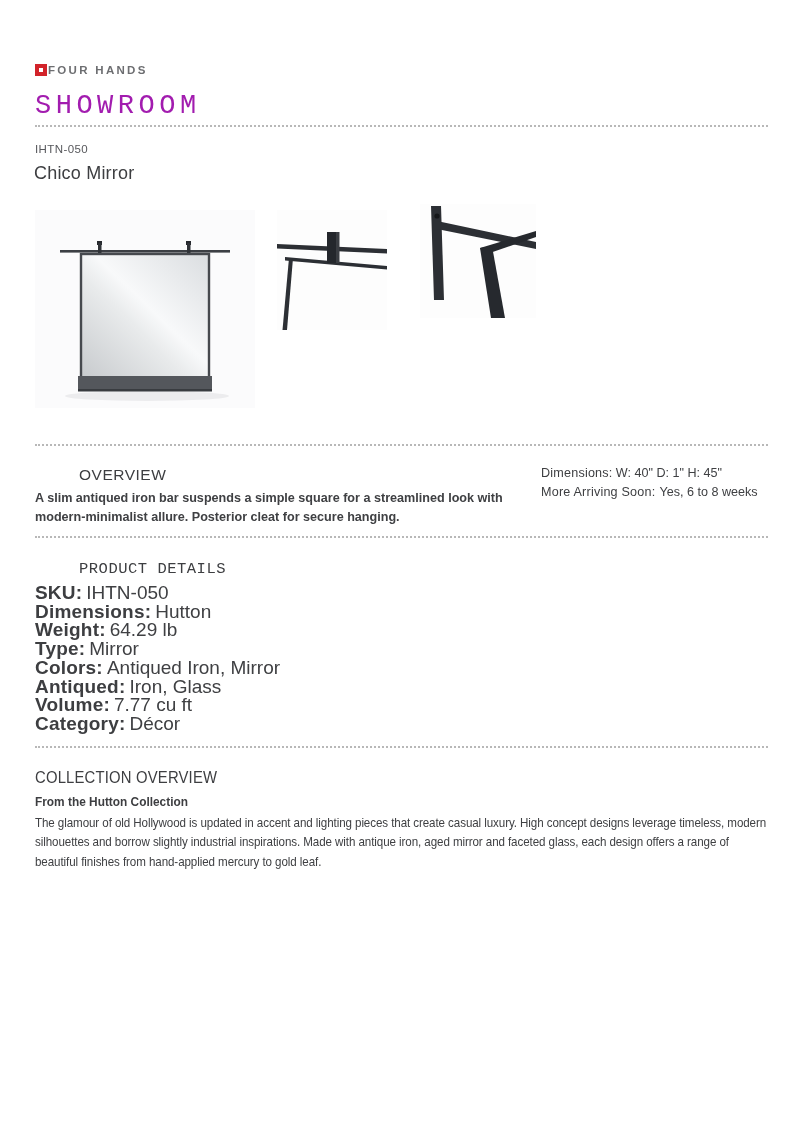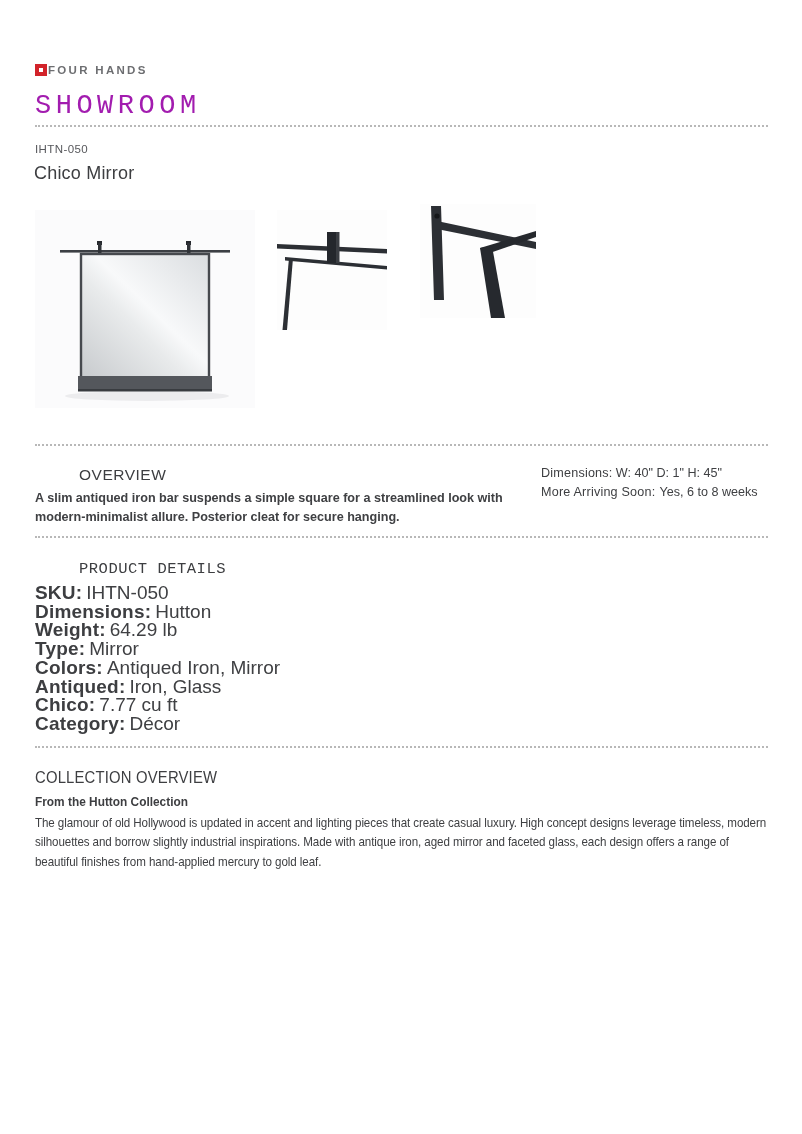--- a/index.html
+++ b/index.html
@@ -149,21 +149,21 @@
   <div class="pd-row">
     <span class="pd-label">Type:</span><span class="pd-value">Mirror</span>
   </div>
   <div class="pd-row">
     <span class="pd-label">Colors:</span><span class="pd-value">Antiqued Iron, Mirror</span>
   </div>
   <div class="pd-row">
     <span class="pd-label">Antiqued:</span><span class="pd-value">Iron, Glass</span>
   </div>
   <div class="pd-row">
-    <span class="pd-label">Chico:</span><span class="pd-value">7.77 cu ft</span>
+    <span class="pd-label">Volume:</span><span class="pd-value">7.77 cu ft</span>
   </div>
   <div class="pd-row">
     <span class="pd-label">Category:</span><span class="pd-value">Décor</span>
   </div>
 </div>
 
 <hr class="dotted abs" style="top:746px;">
 
 <div class="abs co-block" style="left:35px;top:768px;">
   <div class="co-heading">COLLECTION OVERVIEW</div>

